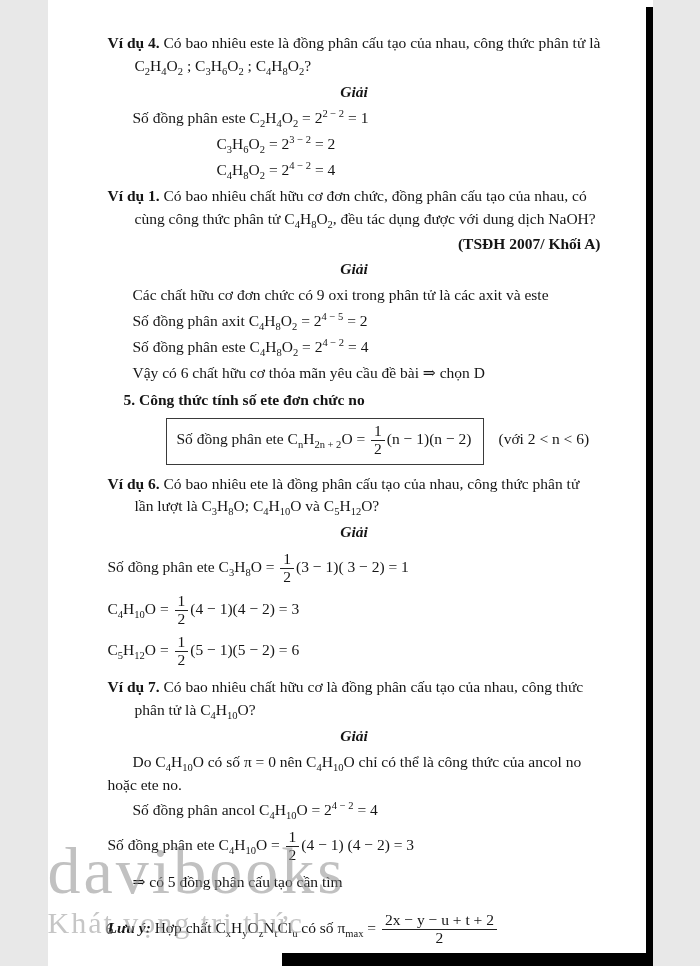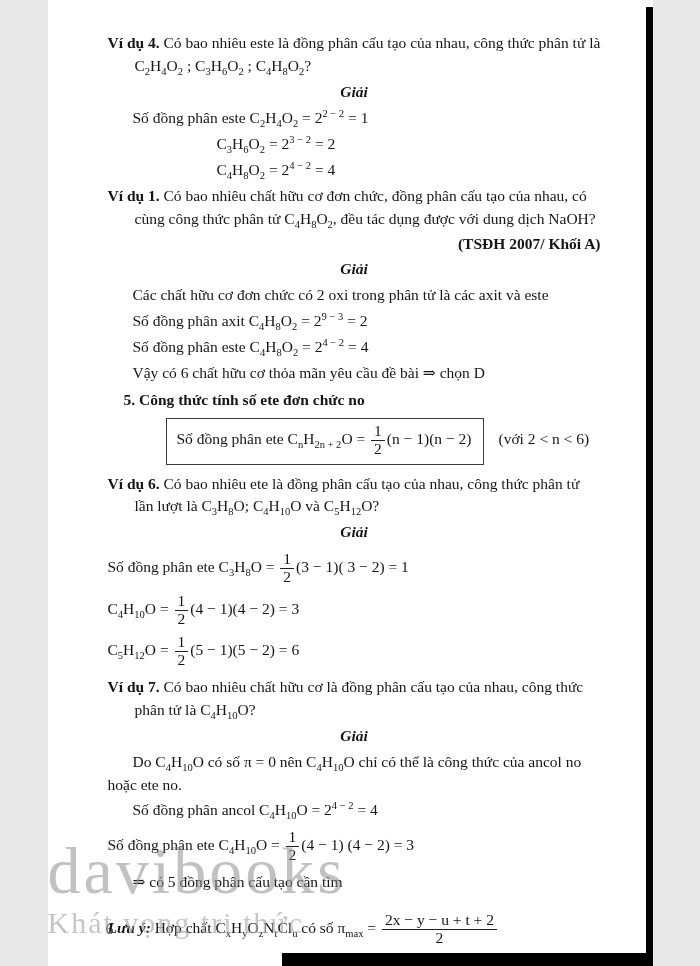--- a/index.html
+++ b/index.html
@@ -82,22 +82,22 @@
     <p class="giai">Giải</p>
     <p class="sol">Số đồng phân este C<sub>2</sub>H<sub>4</sub>O<sub>2</sub> = 2<sup>2 − 2</sup> = 1</p>
     <p class="ind-165">C<sub>3</sub>H<sub>6</sub>O<sub>2</sub> = 2<sup>3 − 2</sup> = 2</p>
     <p class="ind-165">C<sub>4</sub>H<sub>8</sub>O<sub>2</sub> = 2<sup>4 − 2</sup> = 4</p>
 
     <p class="q"><b>Ví dụ 1.</b> Có bao nhiêu chất hữu cơ đơn chức, đồng phân cấu tạo của nhau, có cùng công thức phân tử C<sub>4</sub>H<sub>8</sub>O<sub>2</sub>, đều tác dụng được với dung dịch NaOH?</p>
 
 
     <p class="source">(TSĐH 2007/ Khối A)</p>
     <p class="giai">Giải</p>
-    <p class="sol">Các chất hữu cơ đơn chức có 2 oxi trong phân tử là các axit và este</p>
-    <p class="sol">Số đồng phân axit C<sub>4</sub>H<sub>8</sub>O<sub>2</sub> = 2<sup>9 − 3</sup> = 2</p>
+    <p class="sol">Các chất hữu cơ đơn chức có 9 oxi trong phân tử là các axit và este</p>
+    <p class="sol">Số đồng phân axit C<sub>4</sub>H<sub>8</sub>O<sub>2</sub> = 2<sup>4 − 5</sup> = 2</p>
     <p class="sol">Số đồng phân este C<sub>4</sub>H<sub>8</sub>O<sub>2</sub> = 2<sup>4 − 2</sup> = 4</p>
     <p class="sol">Vậy có 6 chất hữu cơ thỏa mãn yêu cầu đề bài ⇒ chọn D</p>
 
     <p class="sec-title">5. Công thức tính số ete đơn chức no</p>
 
     <div class="formula-row">
       <span class="boxed"><span>Số đồng phân ete C<sub>n</sub>H<sub>2n + 2</sub>O = <span class="frac"><span class="fn">1</span><span class="fd">2</span></span>(n − 1)(n − 2)</span></span><span class="cond">(với 2 &lt; n &lt; 6)</span>
     </div>
 
     <p class="q"><b>Ví dụ 6.</b> Có bao nhiêu ete là đồng phân cấu tạo của nhau, công thức phân tử lần lượt là C<sub>3</sub>H<sub>8</sub>O; C<sub>4</sub>H<sub>10</sub>O và C<sub>5</sub>H<sub>12</sub>O?</p>

